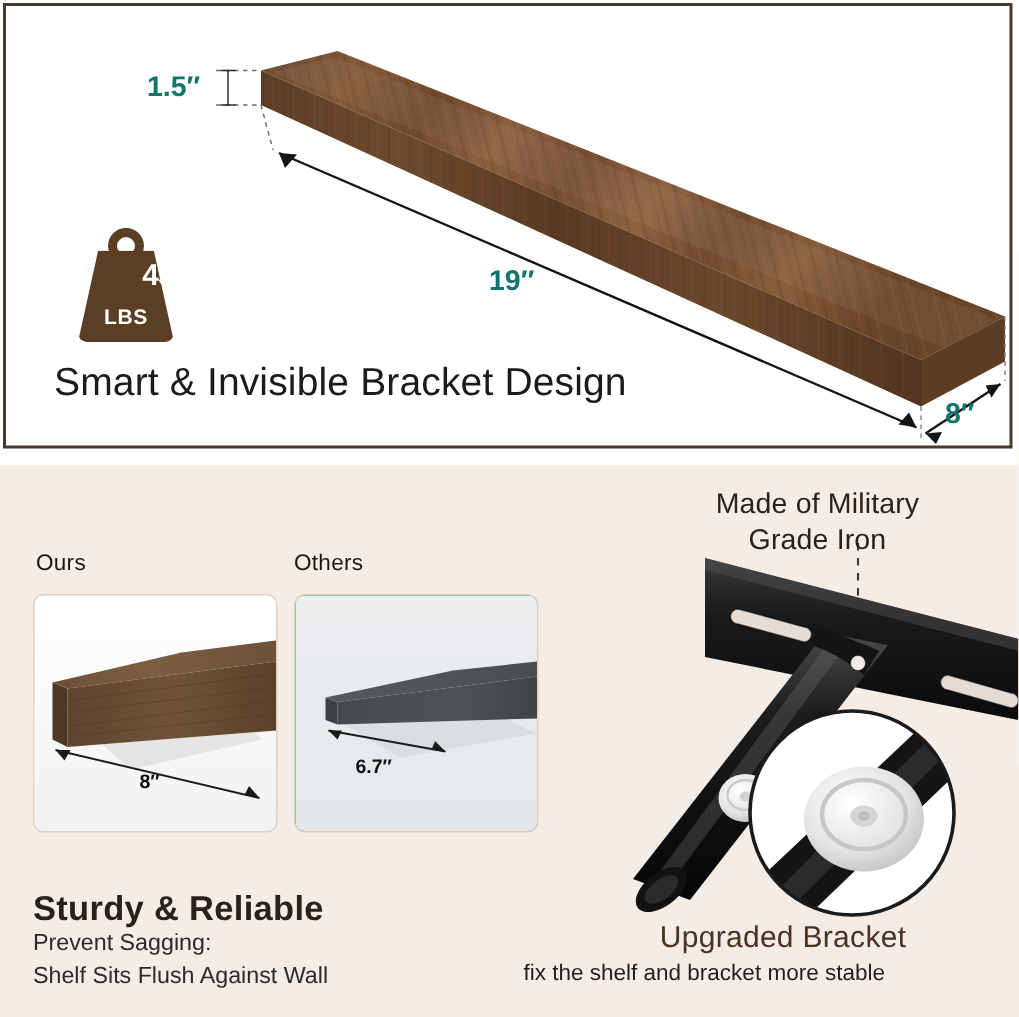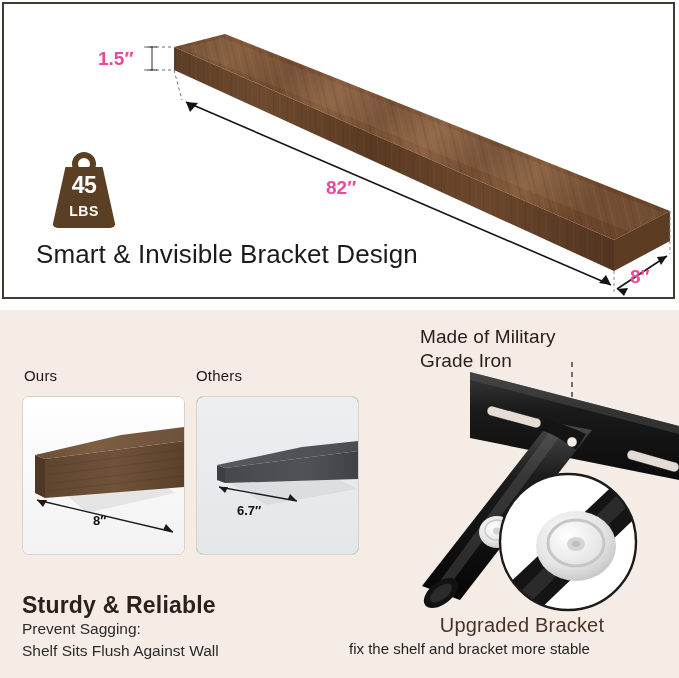--- a/index.html
+++ b/index.html
@@ -33,37 +33,37 @@
     border:6px solid #5b3f24;box-sizing:border-box;
     background:transparent;
   }
   .badge .body{
     position:absolute;left:0;top:15px;width:64px;height:61px;
     background:#5b3f24;
     clip-path:polygon(21% 0%, 79% 0%, 100% 100%, 0% 100%);
     border-radius:6px;
   }
   .badge .num{
-    position:absolute;left:0;top:22px;width:64px;text-align:center;
-    color:#ffffff;font-size:23px;font-weight:bold;line-height:1;
+    position:absolute;left:0;top:22px;width:64px;text-align:right;
+    color:#ffffff;font-size:20px;font-weight:bold;line-height:1;
     letter-spacing:-0.5px;
   }
   .badge .lbs{
     position:absolute;left:0;top:52px;width:64px;text-align:center;
     color:#ffffff;font-size:14px;font-weight:bold;line-height:1;
     letter-spacing:0.5px;
   }
 
   .headline{
     position:absolute;left:32px;top:232px;width:470px;
     font-size:26px;line-height:1.45;color:#1b1b1b;letter-spacing:0.1px;
   }
 
   
-  .dim{position:absolute;font-weight:bold;color:#ec4899;}
+  .dim{position:absolute;font-weight:bold;color:#0f766e;}
   .dim-15{left:94px;top:44px;font-size:19px;}
   .dim-48{left:322px;top:173px;font-size:19px;}
   .dim-8{left:626px;top:262px;font-size:19px;}
 
   
   .bottom{
     position:absolute;left:0;top:310px;width:679px;height:368px;
     background:#f5ece6;
     overflow:hidden;
   }
@@ -86,21 +86,21 @@
     position:absolute;left:22px;top:592px;
     font-size:23px;font-weight:bold;color:#2b211b;letter-spacing:0.2px;
   }
   .sturdy-p{
     position:absolute;left:22px;top:618px;width:300px;
     font-size:15.5px;line-height:1.42;color:#2b2b2b;
   }
 
   .iron-label{
     position:absolute;left:420px;top:325px;width:250px;
-    text-align:left;font-size:19px;line-height:1.25;
+    text-align:center;font-size:19px;line-height:1.25;
     color:#2b211b;letter-spacing:0.1px;
   }
 
   .upg-h{
     position:absolute;left:369px;top:614px;width:306px;
     text-align:center;font-size:20px;color:#4a3326;letter-spacing:0.2px;
   }
   .upg-p{
     position:absolute;left:349px;top:640px;width:326px;
     font-size:15px;color:#1f1f1f;
@@ -205,21 +205,21 @@
       <div class="body"></div>
       <div class="num">45</div>
       <div class="lbs">LBS</div>
     </div>
 
     <div class="headline">
       <div>Smart &amp; Invisible Bracket Design</div>
     </div>
 
     <div class="dim dim-15">1.5″</div>
-    <div class="dim dim-48">82″</div>
+    <div class="dim dim-48">19″</div>
     <div class="dim dim-8">8″</div>
   </div>
 
   <div class="bottom"></div>
 
   <div class="cmp-title ours">Ours</div>
   <div class="cmp-title others">Others</div>
 
   <div class="card ours">
     <svg width="161" height="157" viewBox="0 0 161 157">

